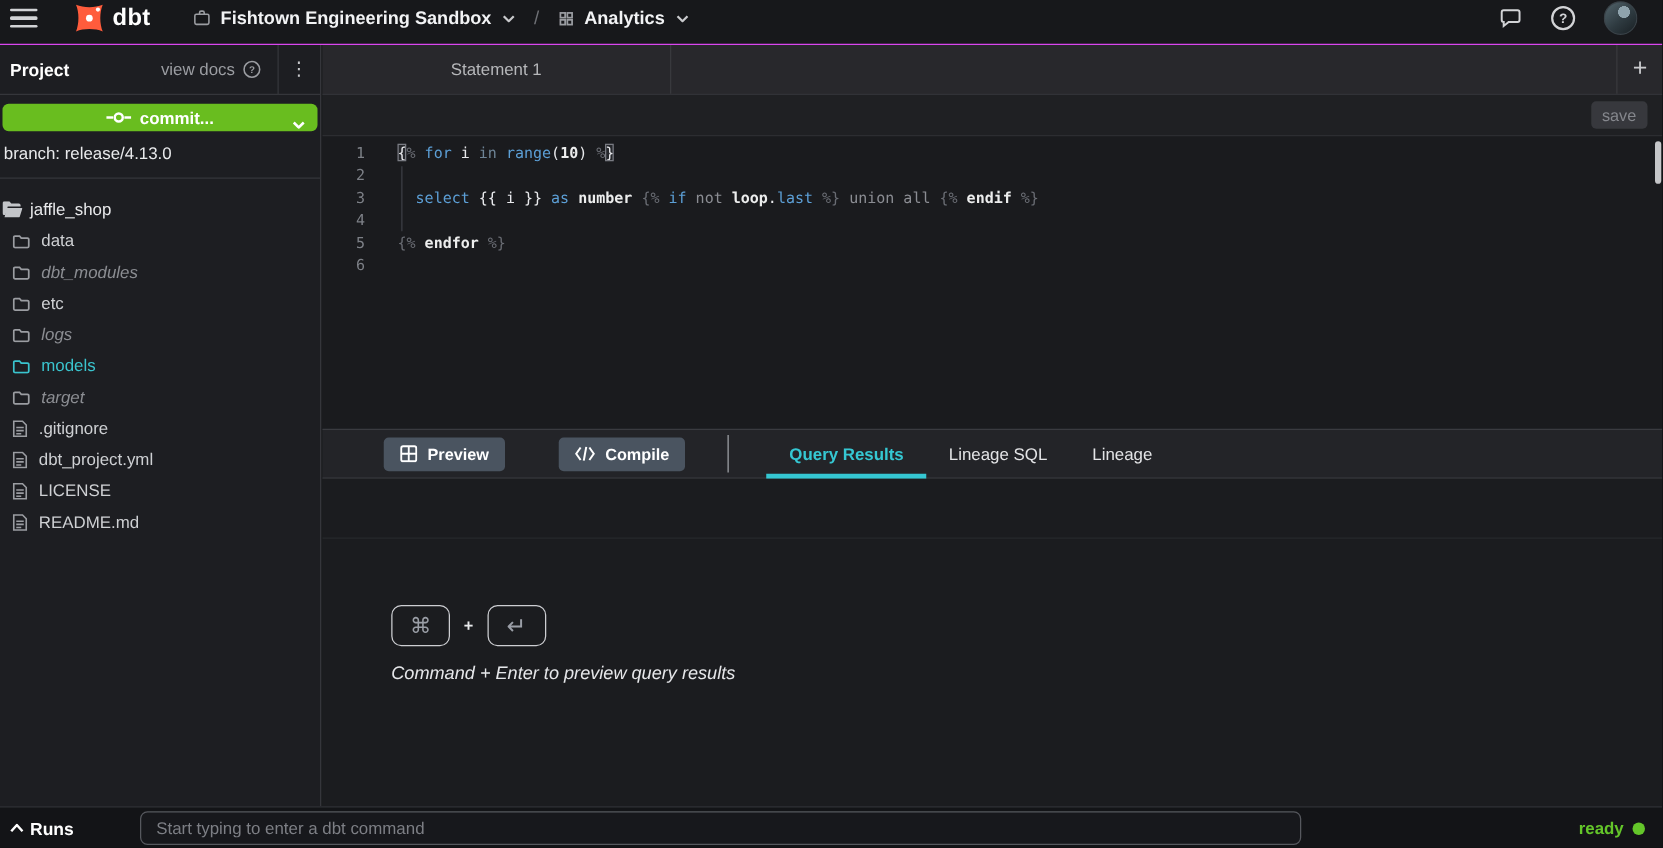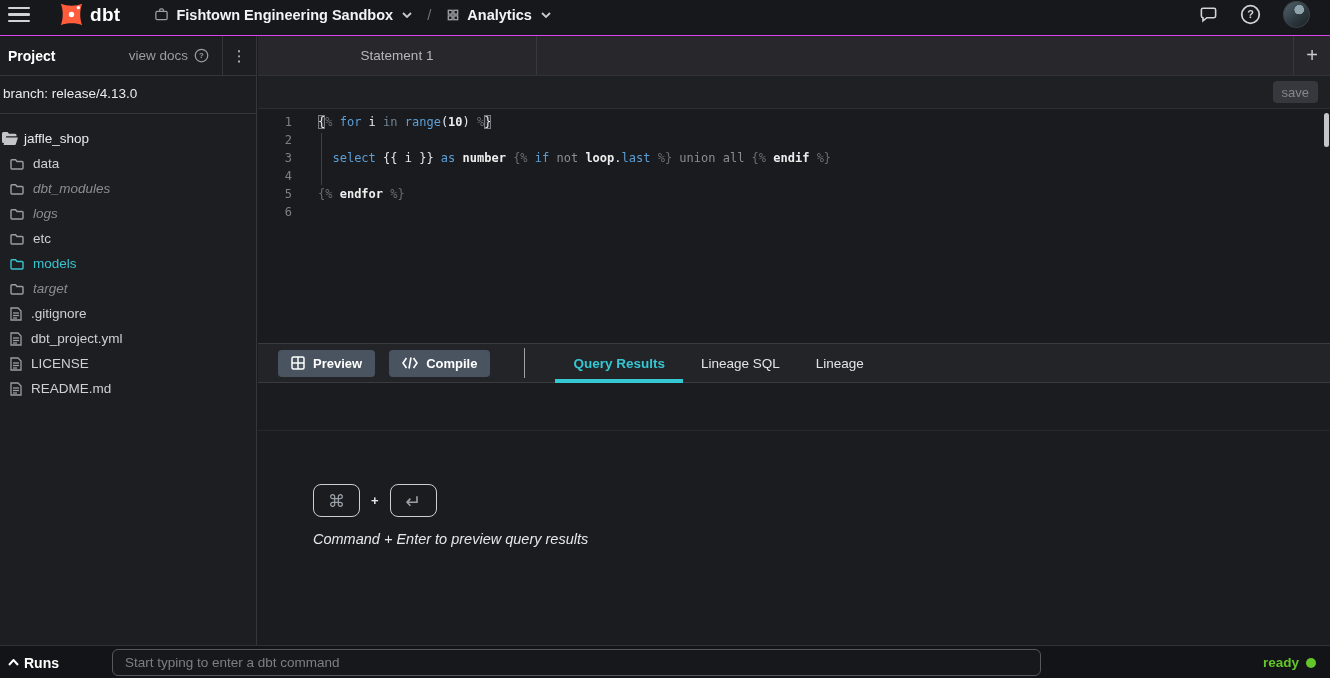--- a/index.html
+++ b/index.html
@@ -66,21 +66,21 @@
   .tk-dim{color:#696c73;}
   .tk-sql{color:#8b8d93;}
   .tk-op{color:#6e8496;}
   .tk-bold{color:#eceded;font-weight:700;}
   .tk-boxed{color:#e8e9ec;outline:1px solid #797b82;outline-offset:-1px;background:#26282c;}
   .indent-guide{position:absolute;left:63px;top:24px;width:1px;height:52px;background:#3c3f45;}
   .scrollthumb{position:absolute;right:1px;top:4px;width:5px;height:34px;background:#c5c6c9;border-radius:3px;cursor:grab;}
   .panel-toolbar{height:40px;background:#232428;border-top:1px solid #3a3b40;border-bottom:1px solid #3a3b40;
     display:flex;align-items:center;padding-left:20px;position:relative;}
   .pbtn{height:27px;background:#4a5460;border-radius:4px;color:#fff;display:flex;align-items:center;gap:8px;
-    padding:0 13px;font-size:13px;font-weight:700;margin-right:14px;cursor:pointer;}
+    padding:0 13px;font-size:13px;font-weight:700;margin-right:14px;cursor:pointer;margin-left:29px;}
   .tb-divider{width:1px;height:30px;background:#9fa1a6;margin-left:20px;}
   .ptabs{margin-left:30px;display:flex;height:100%;}
   .ptab{padding:0 18px;height:100%;display:flex;align-items:center;color:#e3e4e6;font-size:13.5px;
     position:relative;cursor:pointer;}
   .ptab.active{color:#35c7d2;font-weight:700;}
   .ptab.active::after{content:"";position:absolute;left:0;right:0;bottom:-1px;height:4px;background:#35c7d2;}
   .results{position:relative;flex:1;background:#1b1c1f;}
   .faint-line{position:absolute;top:47px;left:0;right:0;border-top:1px solid #27282c;}
   .hint{position:absolute;left:55px;top:101px;}
   .hint-keys{display:flex;align-items:center;}
@@ -176,20 +176,33 @@
       <span class="viewdocs">
         <span>view docs</span>
         <svg width="15" height="15" viewBox="0 0 24 24">
           <circle cx="12" cy="12" r="10" stroke="#9b9da2" stroke-width="2" fill="none"></circle>
           <text x="12" y="16.5" text-anchor="middle" font-size="12.5" font-weight="bold" fill="#9b9da2" font-family="Liberation Sans, sans-serif">?</text>
         </svg>
       </span>
       <span class="sb-vdiv"></span>
       <span class="kebab">⋮</span>
     </div>
+    <div class="commit-btn">
+      <svg width="20" height="12" viewBox="0 0 20 12" fill="none" stroke="#ffffff" stroke-width="2">
+        <line x1="0" y1="6" x2="5.5" y2="6"></line>
+          <circle cx="10" cy="6" r="3.2"></circle>
+          <line x1="14.5" y1="6" x2="20" y2="6"></line>
+      </svg>
+      <span>commit...</span>
+      <span class="commit-chev">
+        <svg width="10" height="6" viewBox="0 0 10 6" fill="none" stroke="#ffffff" stroke-width="2">
+            <path d="M1 1l4 4 4-4"></path>
+          </svg>
+      </span>
+    </div>
     <div class="branch">branch: release/4.13.0</div>
     <div class="sb-divider"></div>
     <div class="tree">
         <div class="tree-row root">
           <span style="display: flex;">
             <svg width="16" height="13" viewBox="0 0 16 13">
               <path d="M0 1.5A1.5 1.5 0 0 1 1.5 0H5.5L7 1.8H13A1.5 1.5 0 0 1 14.5 3.3V4.2H4.2L2.3 11H1.5A1.5 1.5 0 0 1 0 9.5Z" fill="#c3c5c9"></path>
               <path d="M3.2 5.4H16L13.8 12.3A1.2 1.2 0 0 1 12.6 13H1.6Z" fill="#c3c5c9"></path>
             </svg>
           </span>
@@ -204,35 +217,35 @@
           <span class="tree-label">data</span>
         </div>
         <div class="tree-row child italic">
           <span style="display: flex;">
             <svg width="14" height="12" viewBox="0 0 14 12" fill="none" stroke="#9b9da2" stroke-width="1.4">
               <path d="M1 3.5V10a1 1 0 0 0 1 1h10a1 1 0 0 0 1-1V4.5a1 1 0 0 0-1-1H7L5.6 1.8H2a1 1 0 0 0-1 1z"></path>
             </svg>
           </span>
           <span class="tree-label">dbt_modules</span>
         </div>
+        <div class="tree-row child">
+          <span style="display: flex;">
+            <svg width="14" height="12" viewBox="0 0 14 12" fill="none" stroke="#9b9da2" stroke-width="1.4">
+              <path d="M1 3.5V10a1 1 0 0 0 1 1h10a1 1 0 0 0 1-1V4.5a1 1 0 0 0-1-1H7L5.6 1.8H2a1 1 0 0 0-1 1z"></path>
+            </svg>
+          </span>
+          <span class="tree-label">etc</span>
+        </div>
         <div class="tree-row child italic">
           <span style="display: flex;">
             <svg width="14" height="12" viewBox="0 0 14 12" fill="none" stroke="#9b9da2" stroke-width="1.4">
               <path d="M1 3.5V10a1 1 0 0 0 1 1h10a1 1 0 0 0 1-1V4.5a1 1 0 0 0-1-1H7L5.6 1.8H2a1 1 0 0 0-1 1z"></path>
             </svg>
           </span>
           <span class="tree-label">logs</span>
-        </div>
-        <div class="tree-row child">
-          <span style="display: flex;">
-            <svg width="14" height="12" viewBox="0 0 14 12" fill="none" stroke="#9b9da2" stroke-width="1.4">
-              <path d="M1 3.5V10a1 1 0 0 0 1 1h10a1 1 0 0 0 1-1V4.5a1 1 0 0 0-1-1H7L5.6 1.8H2a1 1 0 0 0-1 1z"></path>
-            </svg>
-          </span>
-          <span class="tree-label">etc</span>
         </div>
         <div class="tree-row child selected">
           <span style="display: flex;">
             <svg width="14" height="12" viewBox="0 0 14 12" fill="none" stroke="#3ac4ce" stroke-width="1.4">
               <path d="M1 3.5V10a1 1 0 0 0 1 1h10a1 1 0 0 0 1-1V4.5a1 1 0 0 0-1-1H7L5.6 1.8H2a1 1 0 0 0-1 1z"></path>
             </svg>
           </span>
           <span class="tree-label">models</span>
         </div>
         <div class="tree-row child italic">

